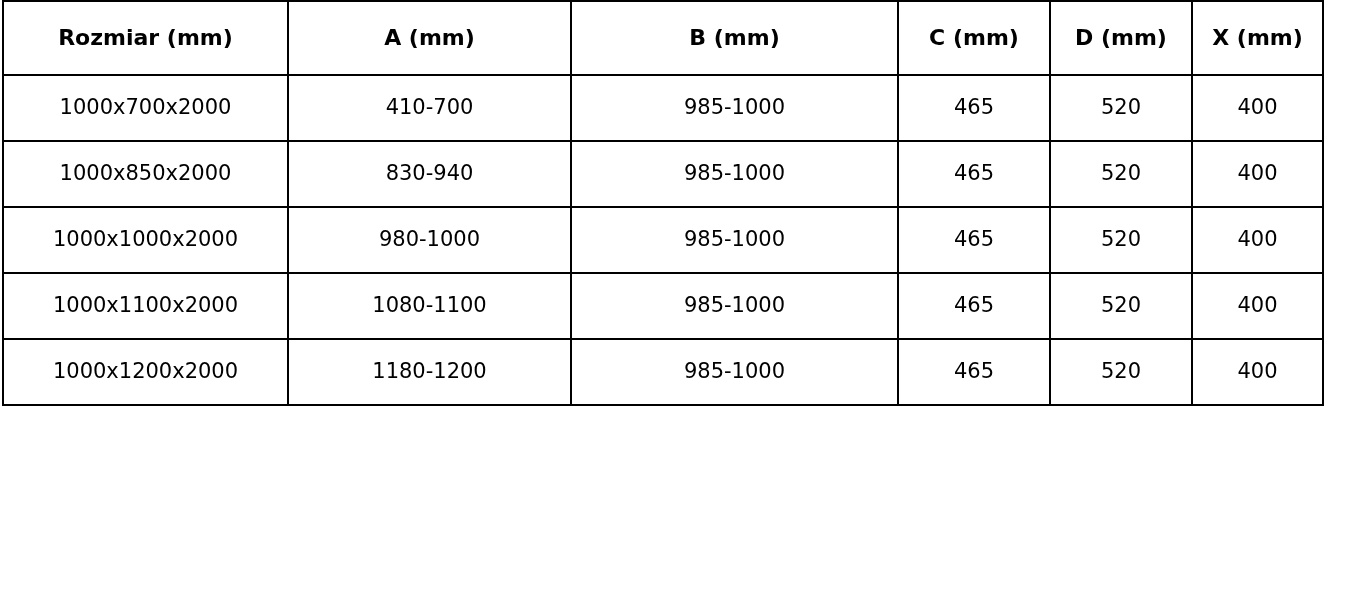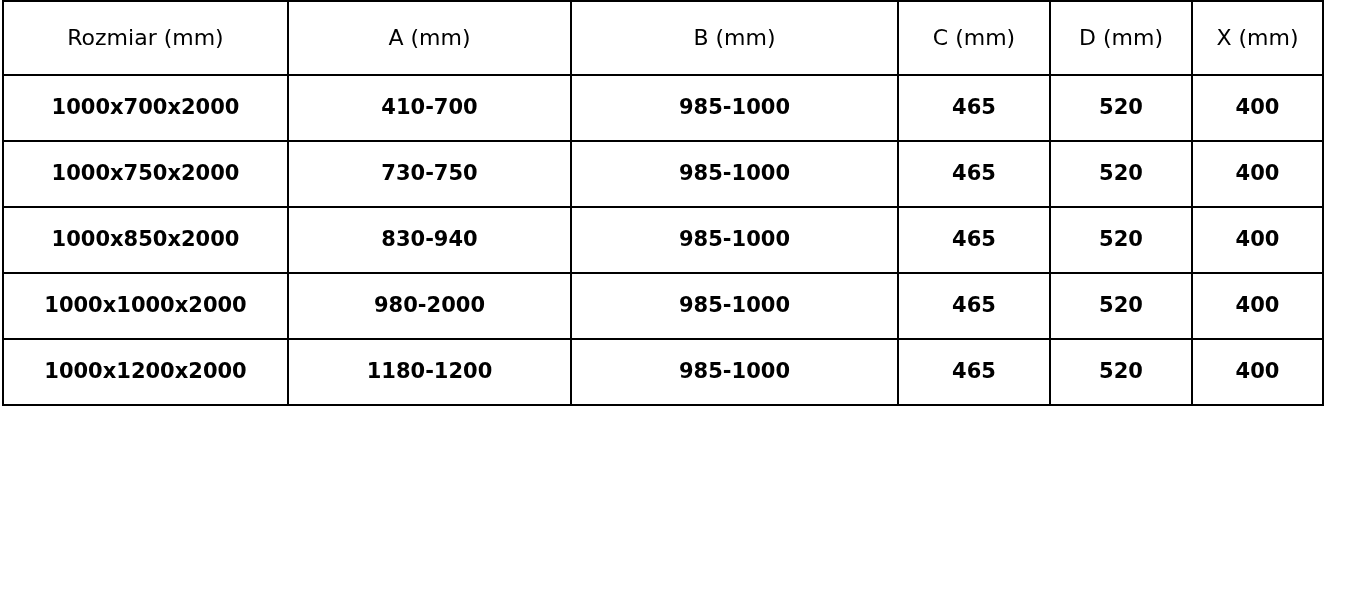--- a/index.html
+++ b/index.html
@@ -28,26 +28,26 @@
   table.dim-table td {
     border: 2px solid #000000;
     text-align: center;
     vertical-align: middle;
     padding: 0;
     height: 64px;
     font-size: 21px;
     line-height: 1.2;
   }
   table.dim-table thead th {
-    font-weight: normal;
+    font-weight: bold;
     font-size: 22px;
     height: 72px;
   }
   table.dim-table tbody td {
-    font-weight: bold;
+    font-weight: normal;
   }
   
   col.c0 { width: 285px; }
   col.c1 { width: 283px; }
   col.c2 { width: 327px; }
   col.c3 { width: 152px; }
   col.c4 { width: 142px; }
   col.c5 { width: 131px; }
 </style>
 </head>
@@ -76,38 +76,38 @@
     <tbody>
       <tr>
         <td>1000x700x2000</td>
         <td>410-700</td>
         <td>985-1000</td>
         <td>465</td>
         <td>520</td>
         <td>400</td>
       </tr>
       <tr>
-        <td>1000x750x2000</td>
-        <td>730-750</td>
-        <td>985-1000</td>
-        <td>465</td>
-        <td>520</td>
-        <td>400</td>
-      </tr>
-      <tr>
         <td>1000x850x2000</td>
         <td>830-940</td>
         <td>985-1000</td>
         <td>465</td>
         <td>520</td>
         <td>400</td>
       </tr>
       <tr>
         <td>1000x1000x2000</td>
-        <td>980-2000</td>
+        <td>980-1000</td>
+        <td>985-1000</td>
+        <td>465</td>
+        <td>520</td>
+        <td>400</td>
+      </tr>
+      <tr>
+        <td>1000x1100x2000</td>
+        <td>1080-1100</td>
         <td>985-1000</td>
         <td>465</td>
         <td>520</td>
         <td>400</td>
       </tr>
       <tr>
         <td>1000x1200x2000</td>
         <td>1180-1200</td>
         <td>985-1000</td>
         <td>465</td>

